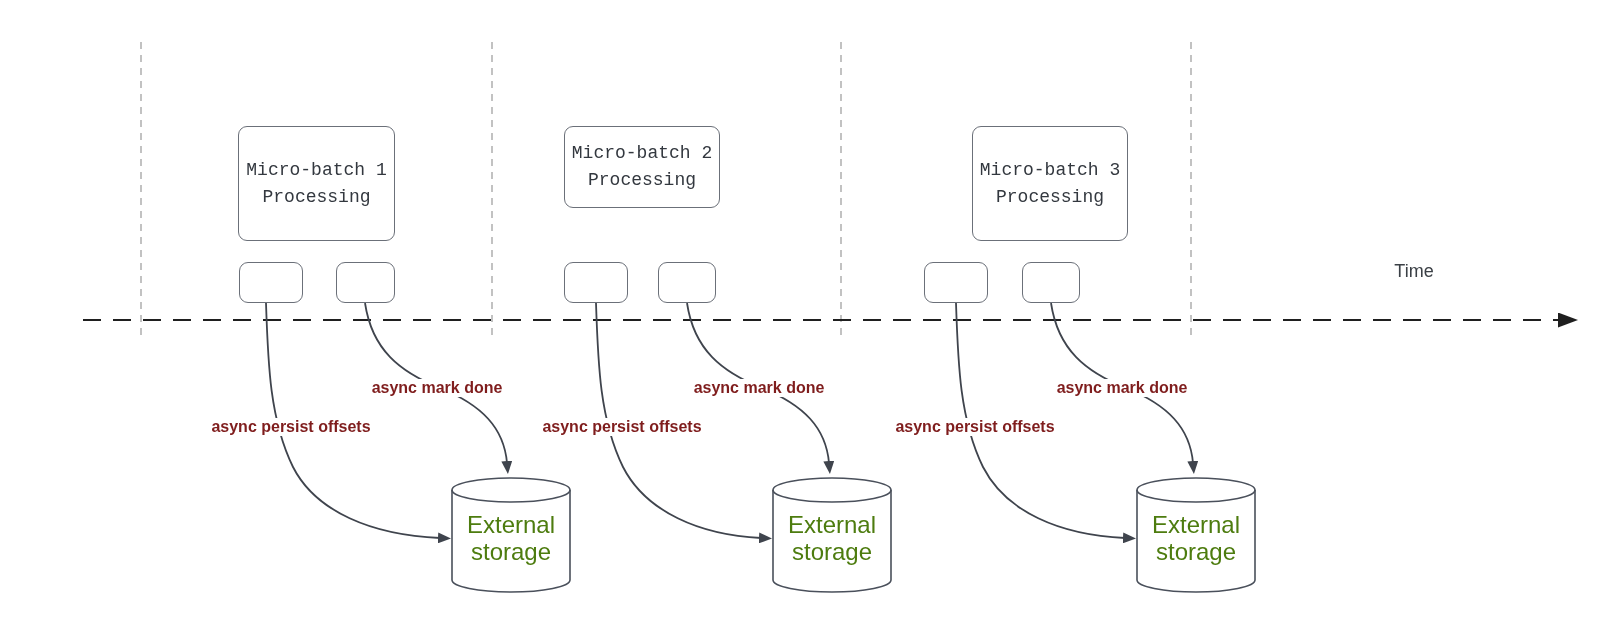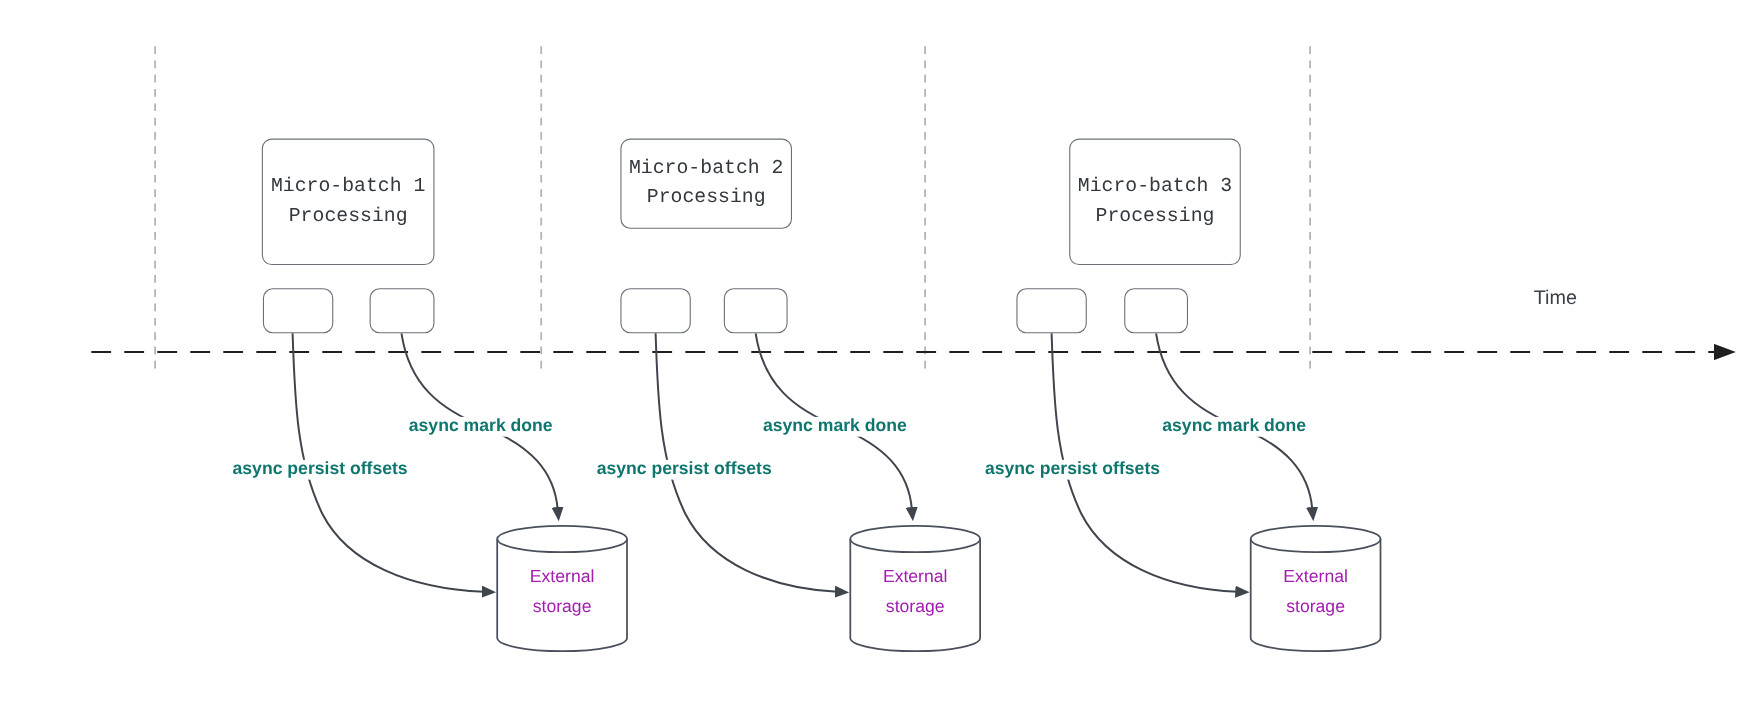--- a/index.html
+++ b/index.html
@@ -43,31 +43,31 @@
     border: 1.6px solid #6b7079;
     border-radius: 9px;
     background: #ffffff;
   }
   .edge-label {
     position: absolute;
     transform: translate(-50%, -50%);
     white-space: nowrap;
     font-size: 16px;
     font-weight: 700;
-    color: #0f766e;
+    color: #7f1d1d;
     background: #ffffff;
     padding: 0 3px;
   }
   .storage-label {
     position: absolute;
     width: 112px;
     transform: translateX(-50%);
     text-align: center;
-    color: #a21caf;
-    font-size: 16px;
+    color: #4d7c0f;
+    font-size: 24px;
     line-height: 27px;
   }
   .time-label {
     position: absolute;
     transform: translate(-50%, -50%);
     white-space: nowrap;
     font-size: 18px;
     color: #3b4046;
     margin-left: 28px;
   }

